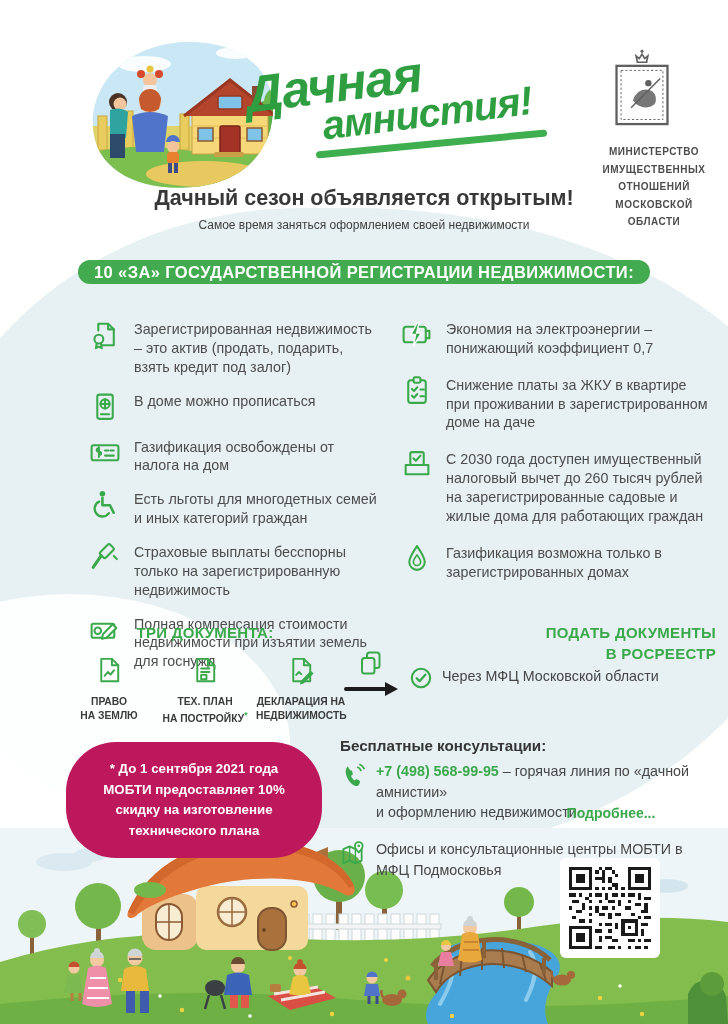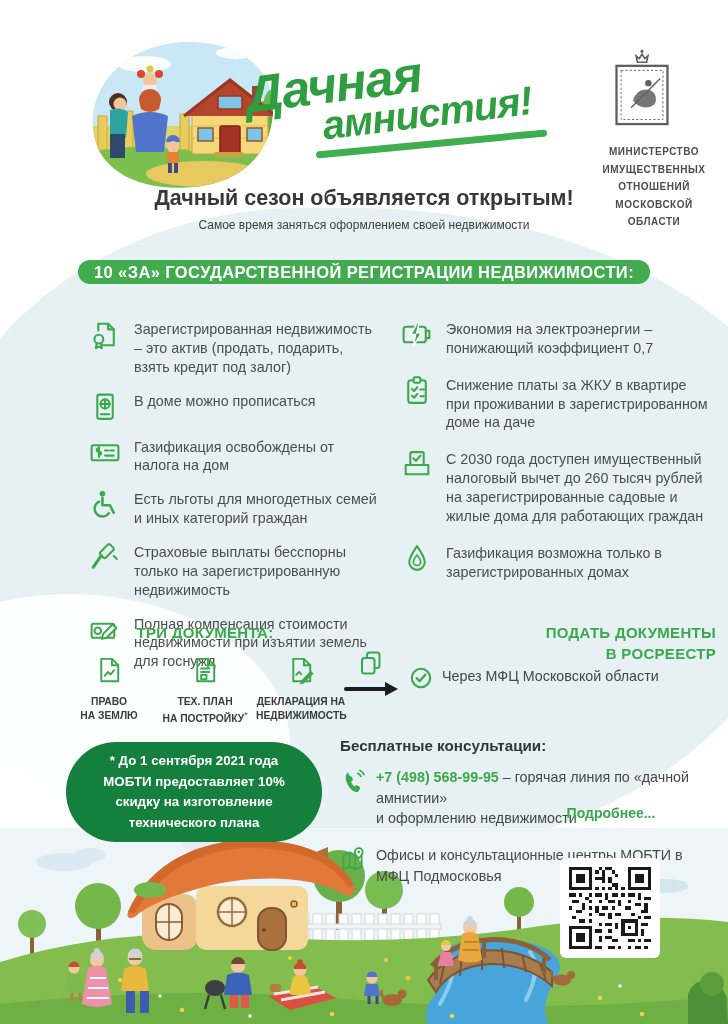--- a/index.html
+++ b/index.html
@@ -50,26 +50,26 @@
   .arrow-block{left:344px;top:650px;width:56px;text-align:left;}
   .arrow-block .copy{margin-left:14px;}
   
   .submit{left:410px;top:622px;width:306px;}
   .submit .green-heading{text-align:right;}
   .check-row{display:flex;gap:10px;margin-top:4px;align-items:flex-start;}
   .check-row:first-of-type{margin-top:15px;}
   .check-row svg{flex:0 0 22px;width:22px;height:22px;margin-top:-1px;}
   .check-text{font-size:14.3px;color:#454545;}
   
-  .discount{left:66px;top:742px;width:256px;box-sizing:border-box;padding:9px 18px;
-            background:#15803d;border-radius:50px;color:#fff;font-weight:bold;
+  .discount{left:66px;top:742px;width:256px;box-sizing:border-box;padding:17px 18px;
+            background:#be185d;border-radius:50px;color:#fff;font-weight:bold;
             font-size:13.3px;line-height:1.55;text-align:center;}
   .consult{left:340px;top:737px;width:378px;}
   .consult-heading{font-size:15.2px;font-weight:bold;color:#353535;}
-  .c-row{display:flex;gap:11px;margin-top:13px;align-items:flex-start;}
+  .c-row{display:flex;gap:11px;margin-top:7px;align-items:flex-start;}
   .c-row svg{flex:0 0 25px;width:25px;height:25px;margin-top:1px;}
   .c-text{font-size:14.3px;color:#474747;line-height:1.45;}
   .phone-number{font-weight:bold;color:#3aa94c;}
   .offices-row{margin-top:16px;}
   .offices-row .c-text{width:322px;}
   
   .qr-label{left:556px;top:805px;width:110px;text-align:center;color:#3aa94c;
             font-weight:600;font-size:14px;}
   .qr-card{left:560px;top:858px;width:100px;height:100px;background:#fff;border-radius:6px;
            display:flex;align-items:center;justify-content:center;z-index:4;}

